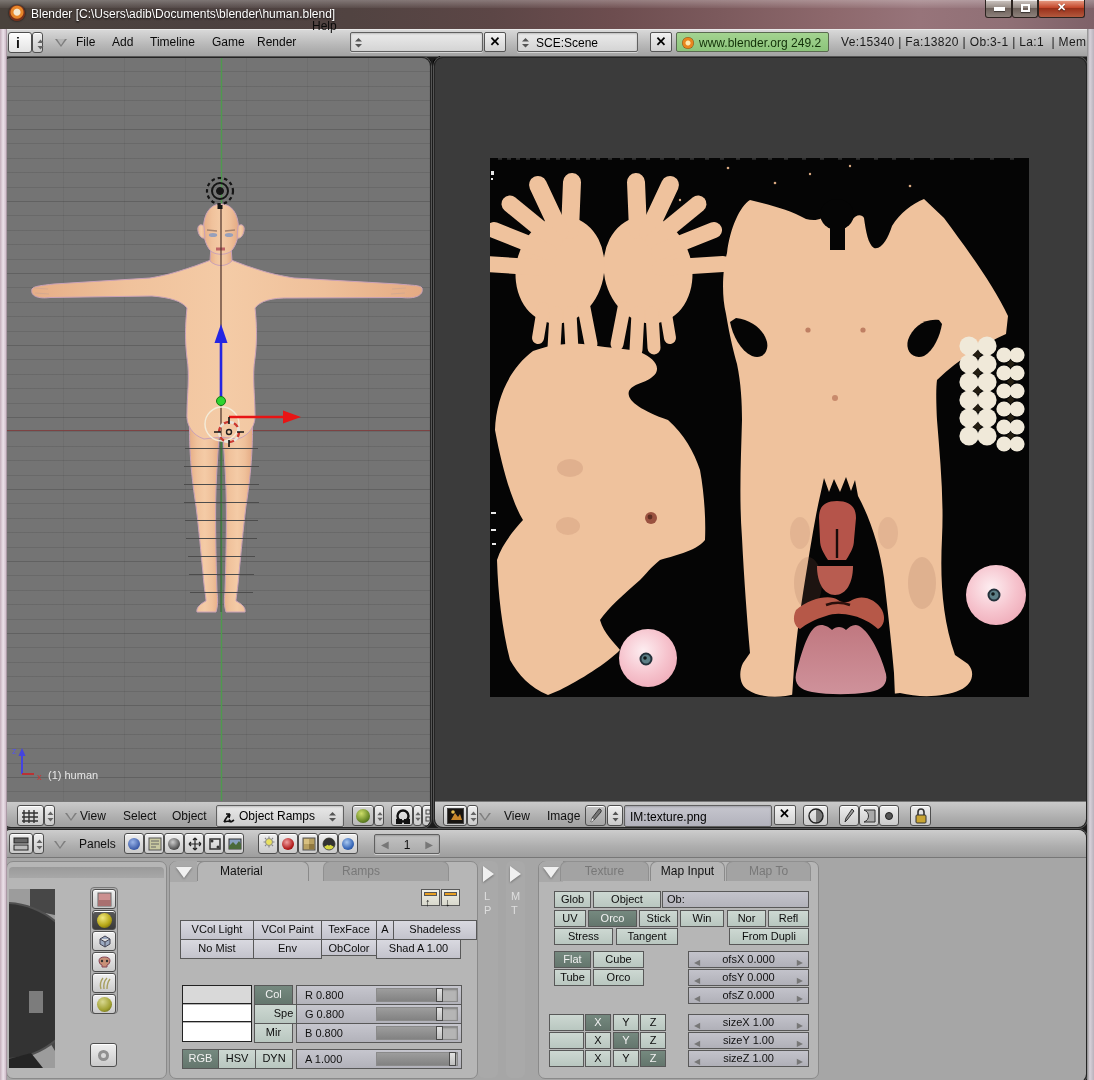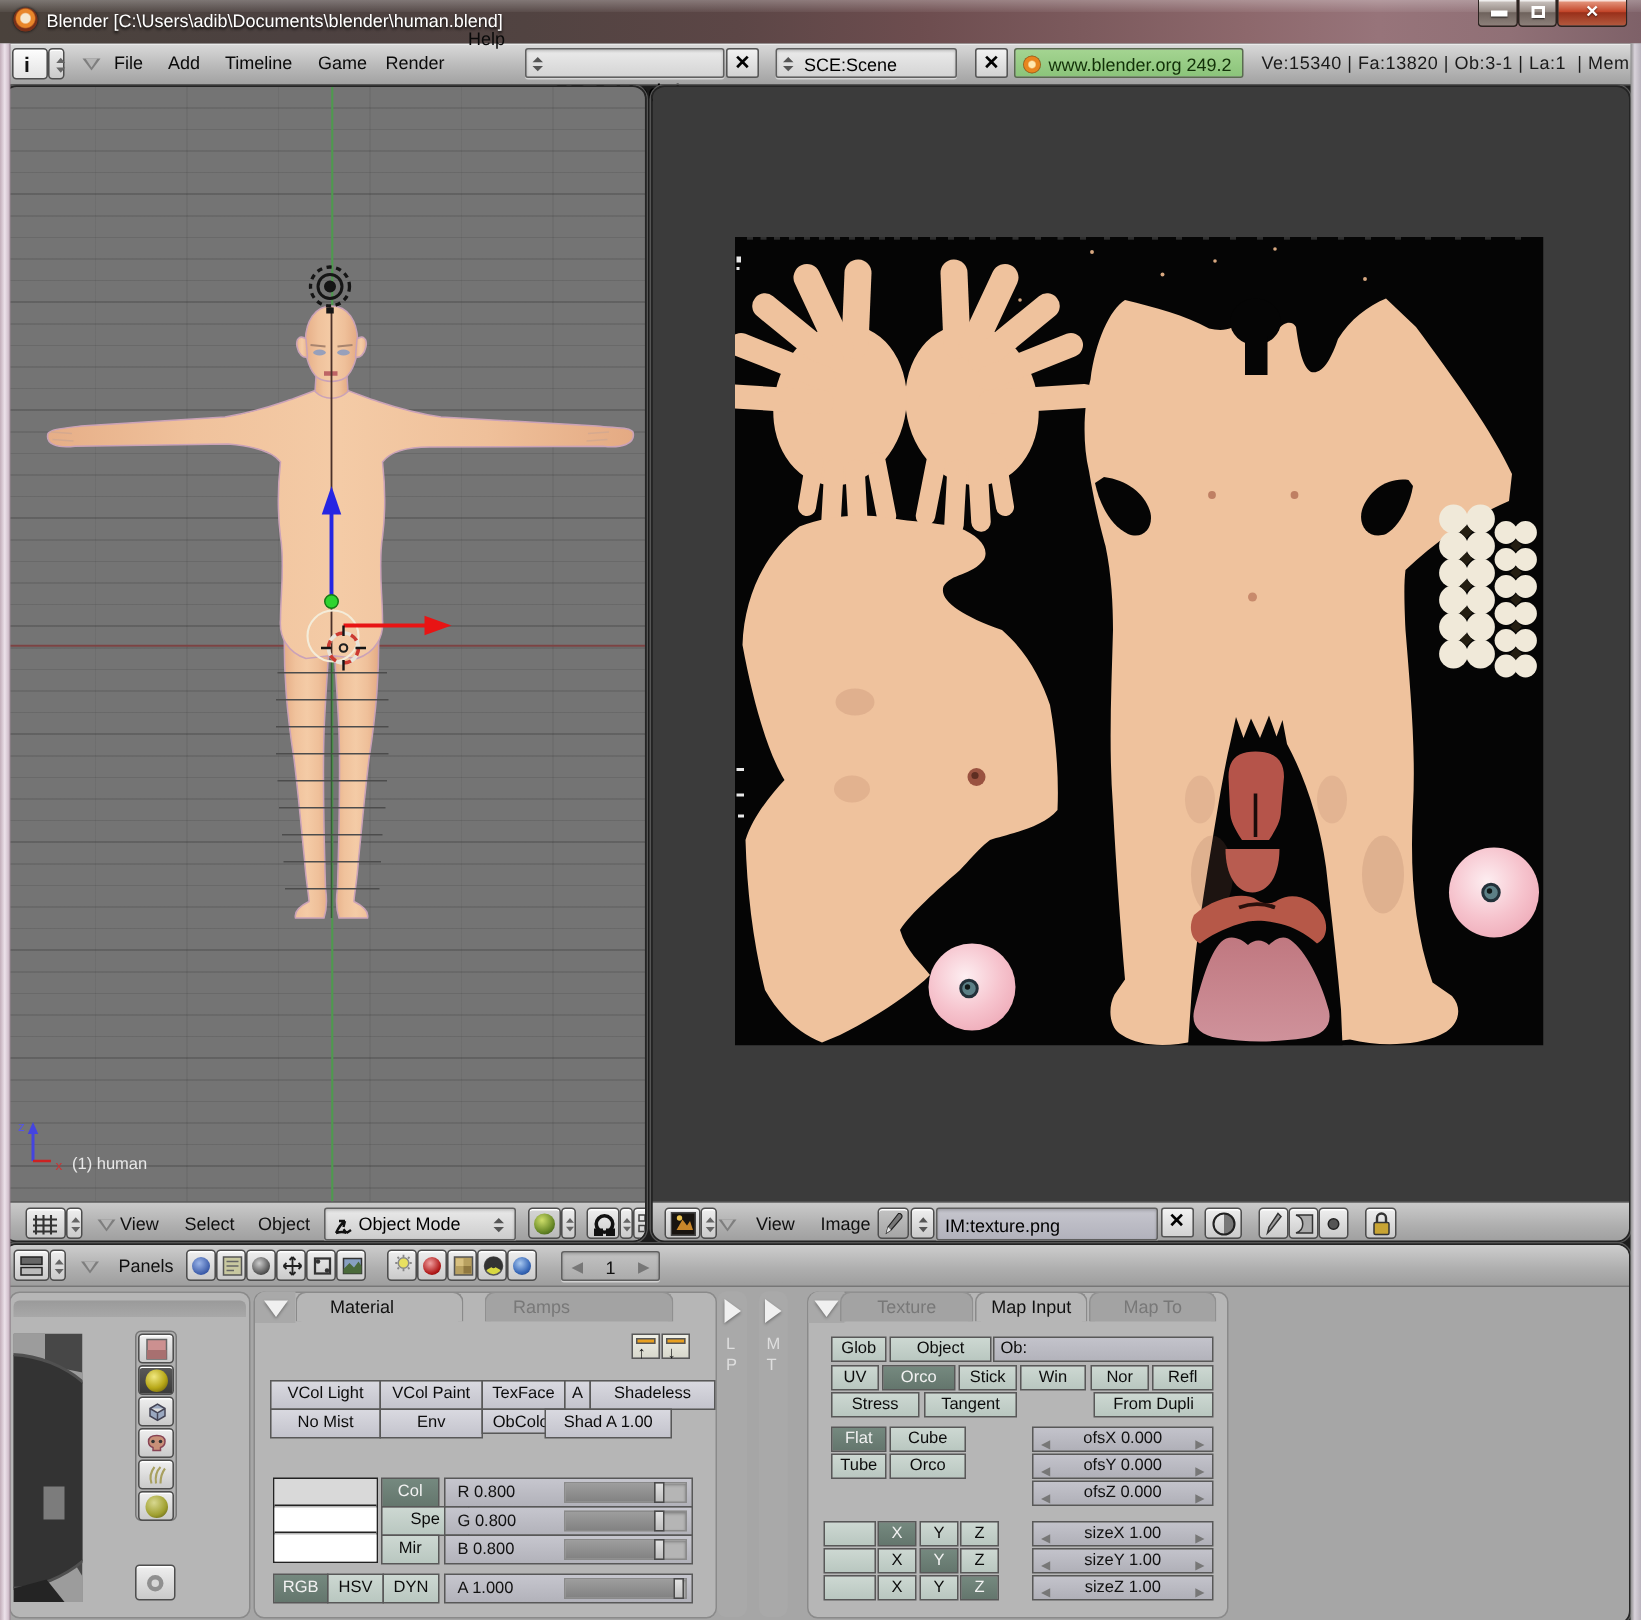--- a/index.html
+++ b/index.html
@@ -234,21 +234,21 @@
           </svg>
         </div>
       <div class="tri" style="left:62px;top:11px"></div>
       <div class="htxt" style="left:77px">View</div>
       <div class="htxt" style="left:120px">Select</div>
       <div class="htxt" style="left:169px">Object</div>
       <div class="ddf" style="left:213px;top:3px;width:128px;height:22px;background:linear-gradient(#e9e9e9,#cdcdcd)">
         <svg style="position:absolute;left:4px;top:3px" width="16" height="16" viewBox="0 0 16 16">
           <path d="M3,13 C5,9 6,7 9,5 M9,5 L5,5 M9,5 L8,9 M3,13 C6,12 8,12 10,13 M10,13 L8,10.5 M10,13 L13,11" stroke="#111" stroke-width="1.6" fill="none"></path>
           </svg>
-        <div class="abs" style="left:22px;top:3px;font-size:12px;color:#000">Object Mode</div>
+        <div class="abs" style="left:22px;top:3px;font-size:12px;color:#000">Object Ramps</div>
         <svg style="position:absolute;right:6px;top:5px" width="9" height="12" viewBox="0 0 9 12">
             <path d="M1 4.5h7L4.5 1z M1 7h7L4.5 10.5z" fill="#555"></path>
           </svg>
       </div>
       <div class="iconbtn" style="left:349px;width:22px;background:linear-gradient(#d6d6d6,#b9b9b9)">
         <div class="abs" style="left:3px;top:3px;width:14px;height:14px;border-radius:7px;background:radial-gradient(circle at 38% 32%,#cede6a,#6a8a28 60%,#2a4a10)"></div>
       </div>
       <div class="iconbtn" style="left:371px;width:10px">
           <svg style="position:absolute;left:1px;top:4px" width="8" height="13" viewBox="0 0 9 13">
             <path d="M1.5 5h6L4.5 1.5z M1.5 8h6L4.5 11.5z" fill="#666"></path>
@@ -678,21 +678,21 @@
       </div>
 
     <div class="b" style="left:177px;top:90px;width:74px;height:20px">VCol Light</div>
     <div class="b" style="left:250px;top:90px;width:69px;height:20px">VCol Paint</div>
     <div class="b" style="left:318px;top:90px;width:56px;height:20px">TexFace</div>
     <div class="b" style="left:373px;top:90px;width:18px;height:20px">A</div>
     <div class="b" style="left:390px;top:90px;width:84px;height:20px">Shadeless</div>
     <div class="b" style="left:177px;top:109px;width:74px;height:20px">No Mist</div>
     <div class="b" style="left:250px;top:109px;width:69px;height:20px">Env</div>
     <div class="b" style="left:318px;top:109px;width:56px;height:17px">ObColor</div>
-    <div class="b" style="left:360px;top:109px;width:85px;height:20px">Shad A 1.00</div>
+    <div class="b" style="left:373px;top:109px;width:85px;height:20px">Shad A 1.00</div>
 
     <div class="abs" style="left:179px;top:155px;width:70px;height:57px;border:1px solid #222">
       <div class="abs" style="left:0;top:0;width:68px;height:18px;background:#d9d9d9;border-bottom:1px solid #222"></div>
       <div class="abs" style="left:0;top:19px;width:68px;height:17px;background:#fff;border-bottom:1px solid #222"></div>
       <div class="abs" style="left:0;top:37px;width:68px;height:18px;background:#fff"></div>
     </div>
     <div class="b ba" style="left:251px;top:155px;width:39px;height:20px">Col</div>
     <div class="b bg" style="left:251px;top:174px;width:59px;height:20px">Spe</div>
     <div class="b bg" style="left:251px;top:193px;width:39px;height:20px">Mir</div>
     <div class="slider" style="left:293px;top:155px">

